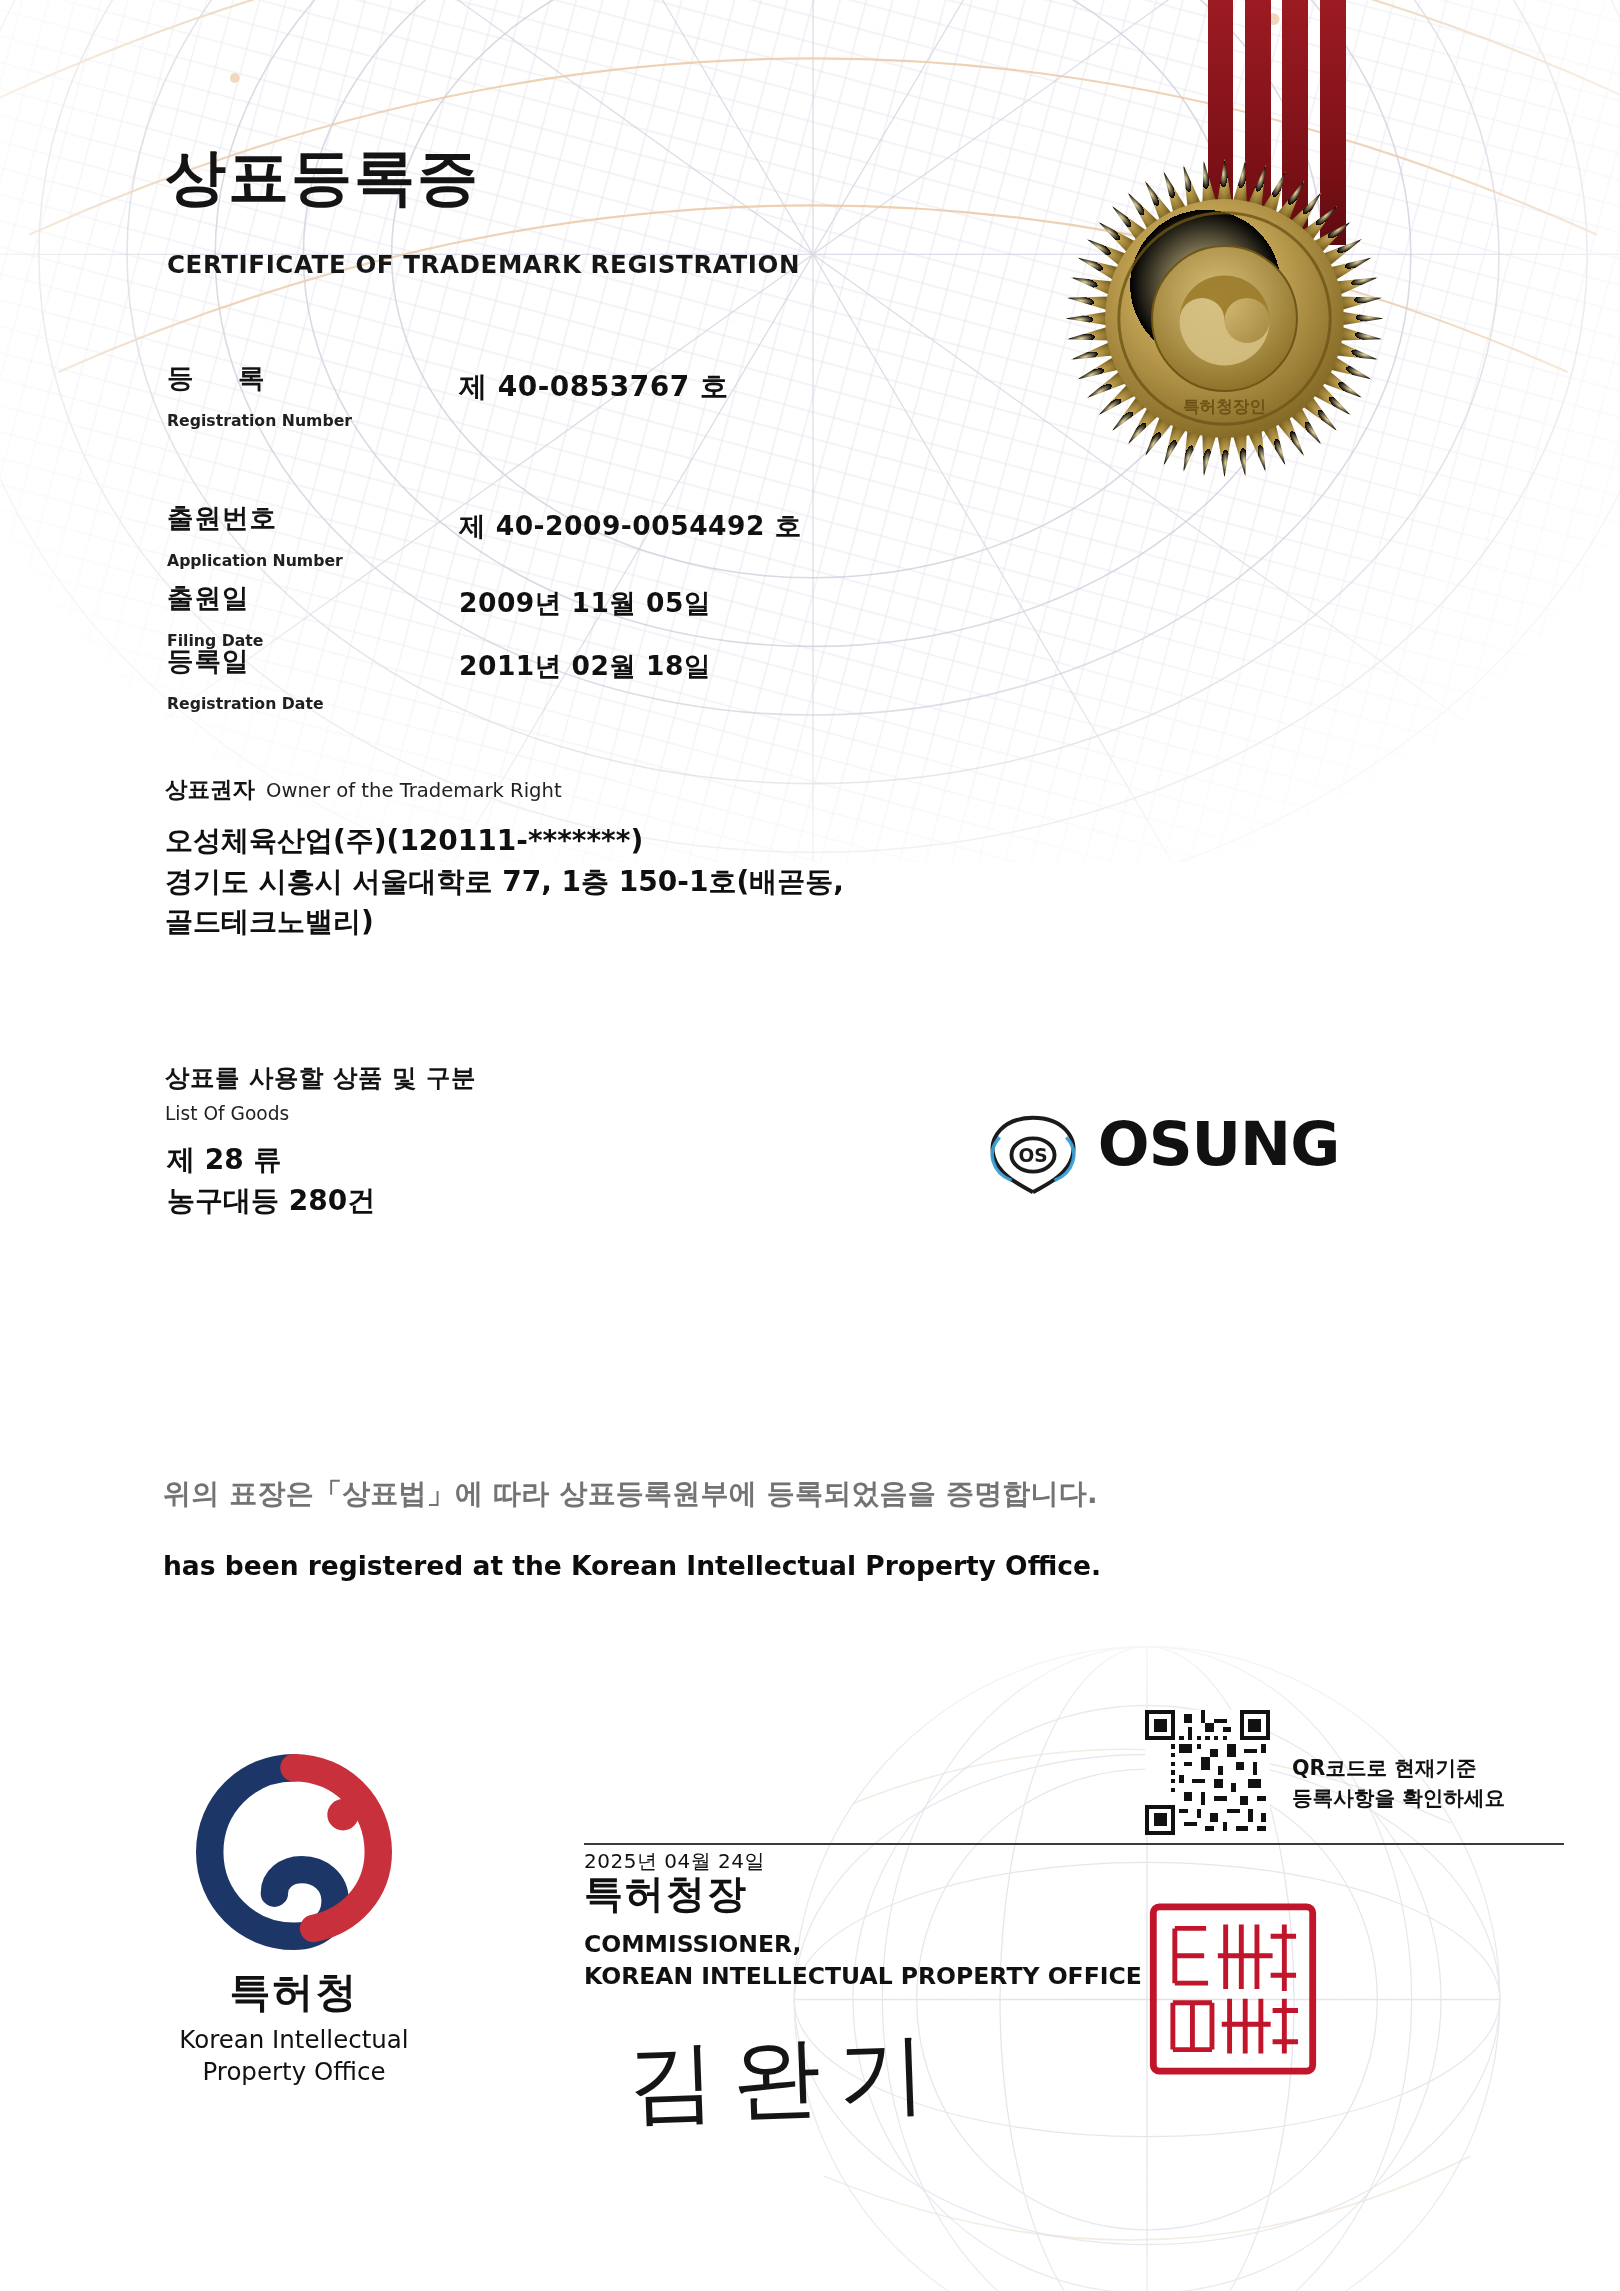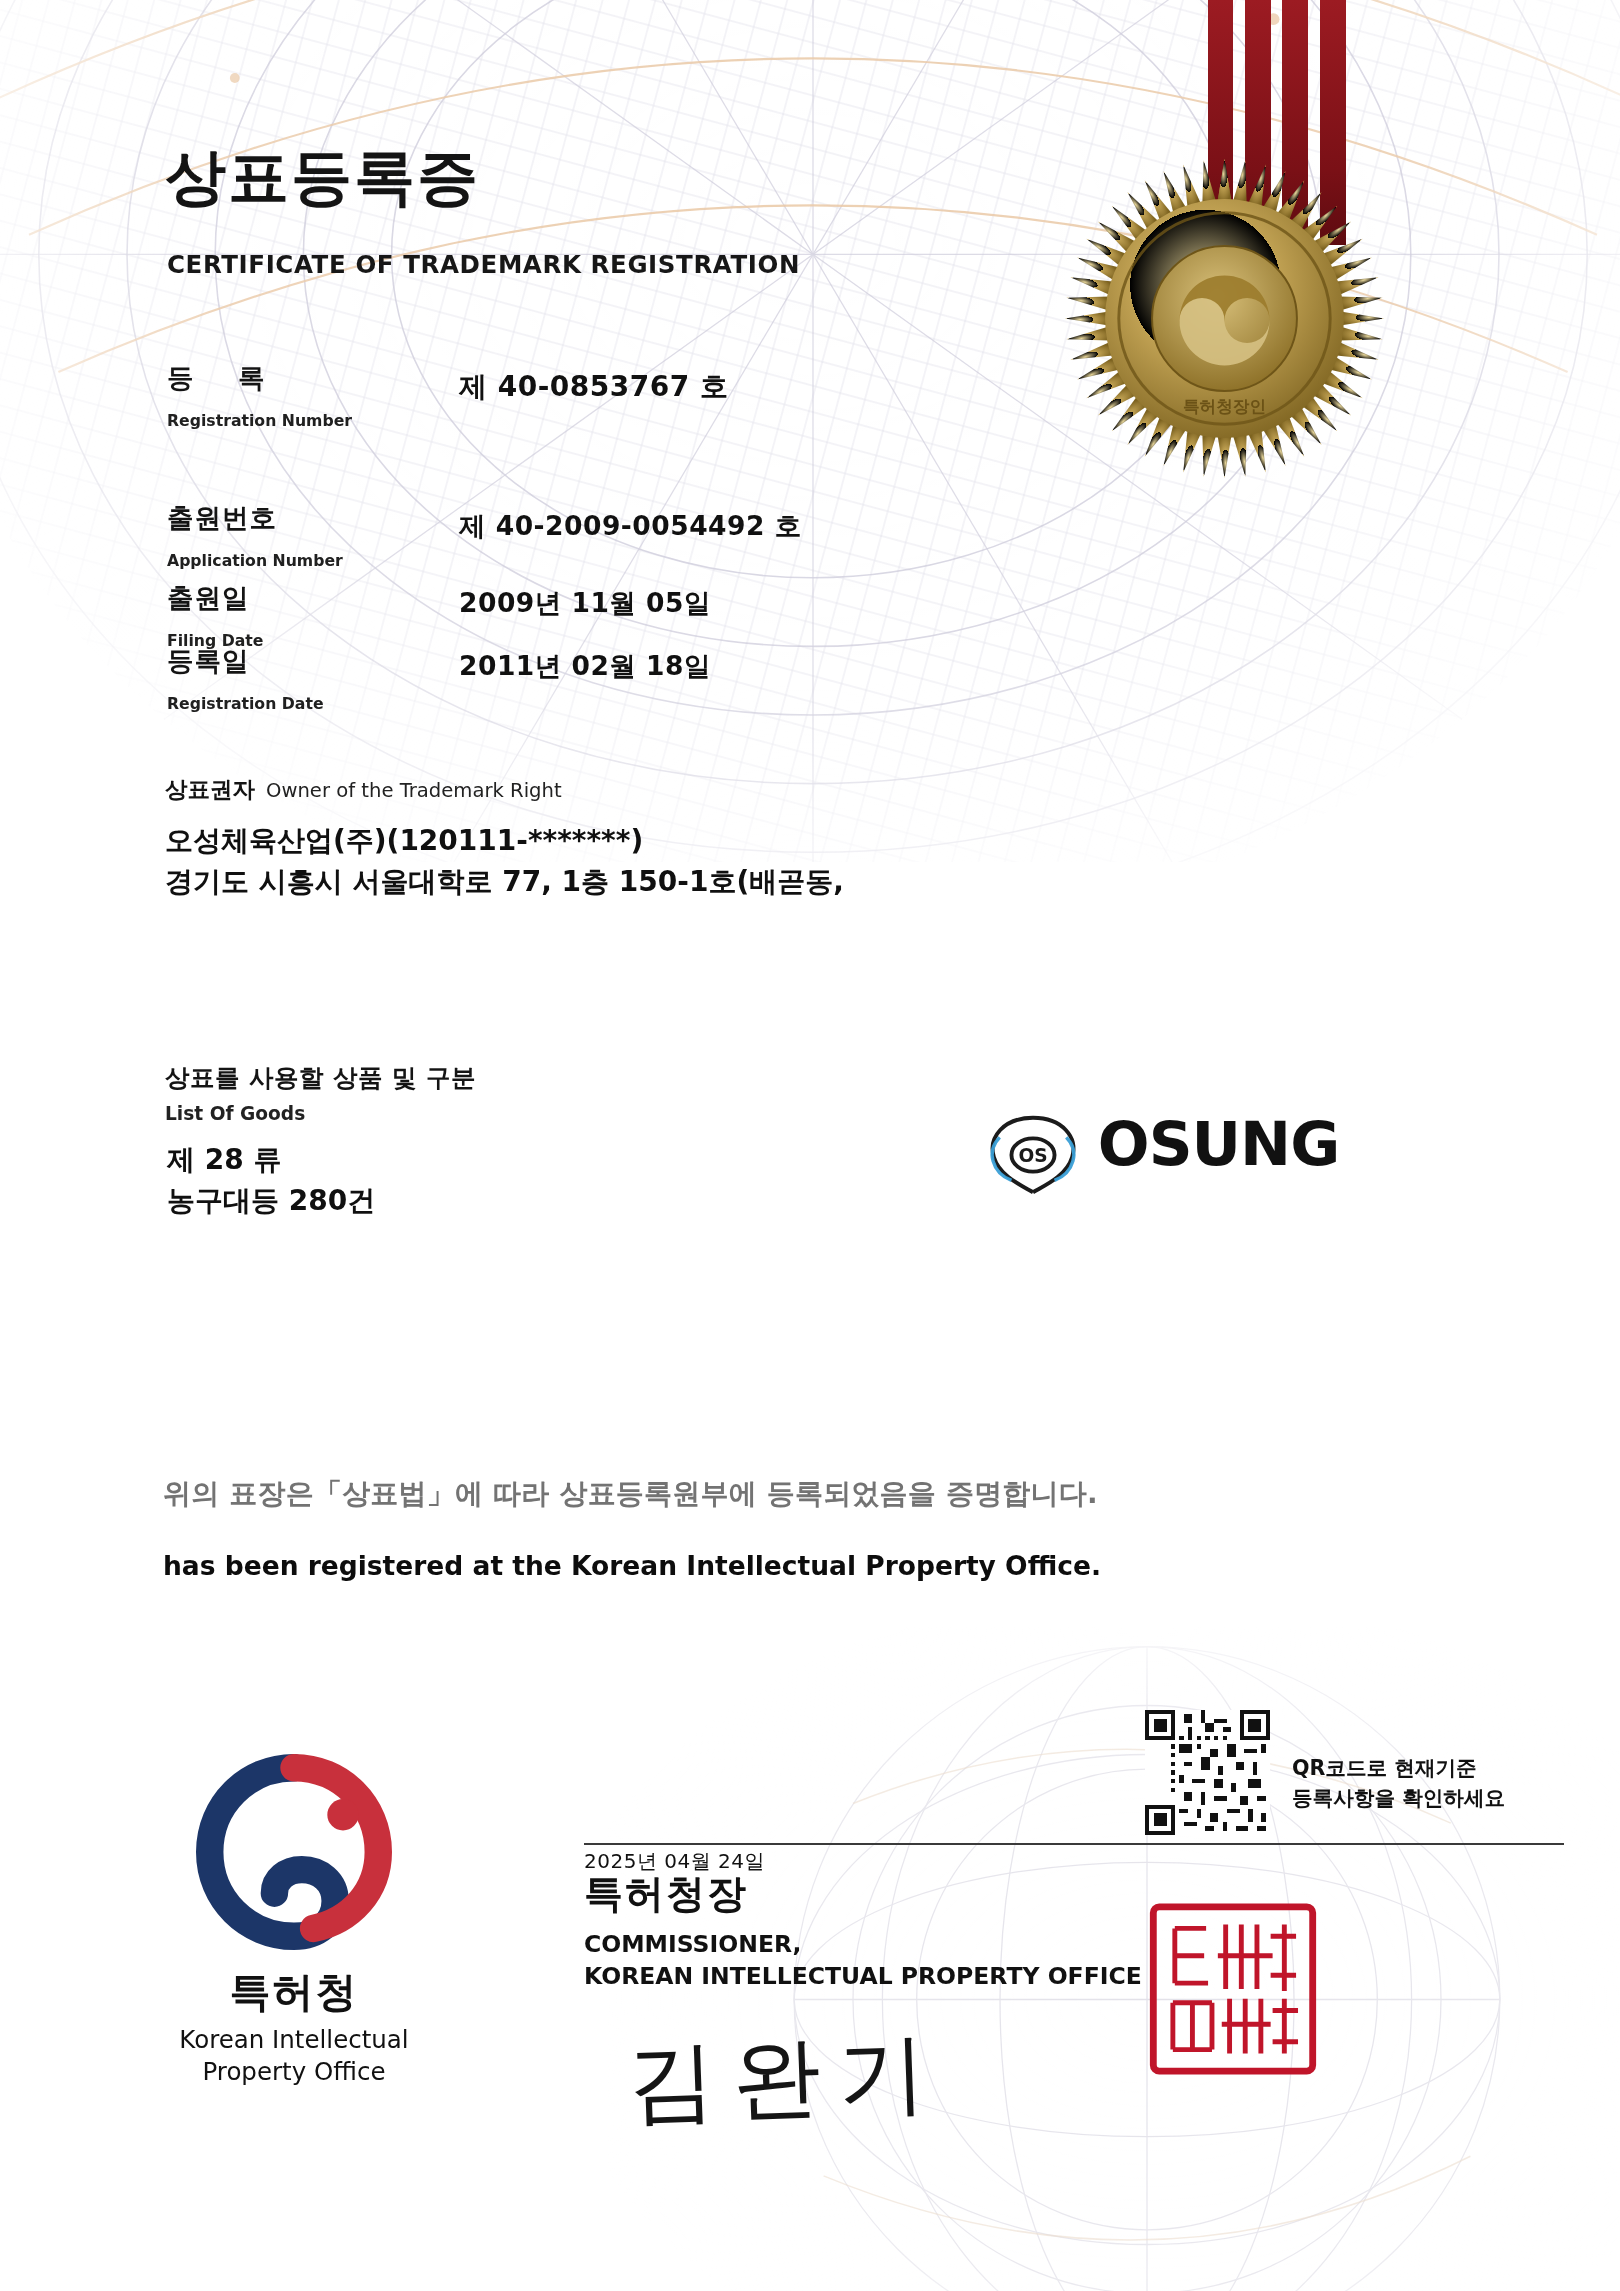--- a/index.html
+++ b/index.html
@@ -153,21 +153,21 @@
     font-size: 24.5px;
     font-weight: 700;
     color: #141414;
     letter-spacing: 0.5px;
   }
   .goods-head-en {
     position: absolute;
     left: 165px;
     top: 1103px;
     font-size: 18.6px;
-    font-weight: 700;
+    font-weight: 400;
     color: #222;
   }
   .goods-lines {
     position: absolute;
     left: 167px;
     top: 1140px;
     font-size: 28px;
     font-weight: 700;
     line-height: 1.45;
     color: #101010;
@@ -518,20 +518,21 @@
 </div>
 <div class="value small" style="left:459px; top:648px;">2011년 02월 18일</div>
 
 <div class="owner-head">
   <span class="ko">상표권자</span>
   <span class="en">Owner of the Trademark Right</span>
 </div>
 <div class="owner-lines">
   <div>오성체육산업(주)(120111-*******)</div>
   <div>경기도 시흥시 서울대학로 77, 1층 150-1호(배곧동,</div>
+  <div>골드테크노밸리)</div>
 </div>
 
 <div class="goods-head-ko">상표를 사용할 상품 및 구분</div>
 <div class="goods-head-en">List Of Goods</div>
 <div class="goods-lines">
   <div>제 28 류</div>
   <div>농구대등 280건</div>
 </div>
 
 <div class="mark">

